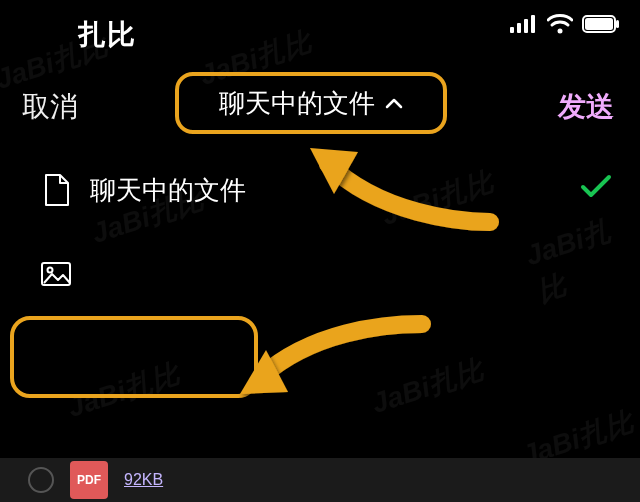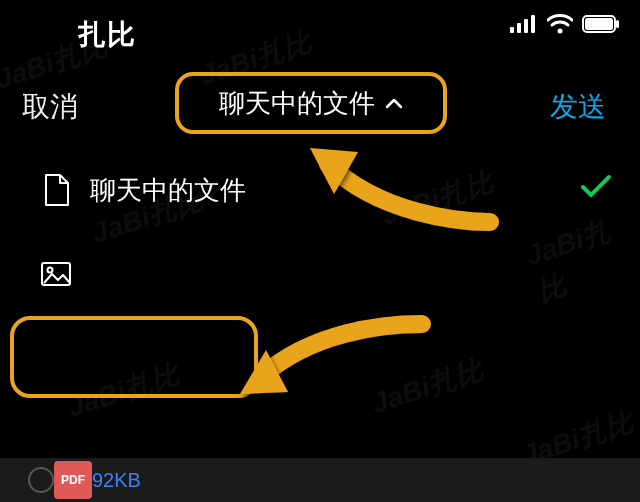--- a/index.html
+++ b/index.html
@@ -4,39 +4,39 @@
 <style>
   html,body{margin:0;padding:0;background:#fff;font-family:-apple-system,"PingFang SC","Helvetica Neue",Arial,sans-serif;}
   #stage{position:relative;width:640px;height:502px;background:#000;overflow:hidden;}
 
   
   .status-bar{position:absolute;top:0;left:0;right:0;height:54px;color:#fff;}
   .status-title{position:absolute;left:78px;top:16px;font-size:28px;font-weight:700;letter-spacing:1px;}
   .status-icons{position:absolute;right:20px;top:14px;display:flex;align-items:center;gap:9px;}
 
   
-  .nav{position:absolute;top:72px;left:0;right:12px;height:64px;padding-left:12px;}
+  .nav{position:absolute;top:72px;left:0;right:4px;height:64px;padding-left:12px;}
   .cancel{position:absolute;left:22px;top:16px;font-size:28px;color:#eeeeee;}
   .title-pill{position:absolute;left:175px;top:0;width:264px;height:54px;border:4px solid #eaa41e;border-radius:18px;display:flex;align-items:center;justify-content:center;gap:10px;color:#fff;font-size:26px;}
-  .send{position:absolute;right:22px;top:16px;font-size:28px;color:#0ea5e9;}
+  .send{position:absolute;right:22px;top:16px;font-size:28px;color:#f0abfc;font-weight:bold;}
 
   
   .list{position:absolute;top:148px;left:0;right:0;}
   .row{position:relative;height:84px;display:flex;align-items:center;gap:18px;padding-left:40px;color:#fff;font-size:26px;}
   .row .icon{width:32px;display:flex;align-items:center;justify-content:center;}
   .check{position:absolute;right:28px;top:26px;}
 
   
   .row-hl{position:absolute;left:10px;top:168px;width:240px;height:74px;border:4px solid #eaa41e;border-radius:20px;pointer-events:none;}
 
   
-  .footer{position:absolute;left:0;right:0;bottom:0;height:44px;background:#1b1b1b;display:flex;align-items:center;padding-left:28px;}
+  .footer{position:absolute;left:0;right:0;bottom:0;height:44px;background:#1b1b1b;display:flex;align-items:center;gap:16px;padding-left:28px;}
   .radio{width:22px;height:22px;border:2px solid #555;border-radius:50%;}
   .pdf-badge{width:38px;height:38px;background:#e05959;border-radius:4px;display:flex;align-items:center;justify-content:center;color:#fff;font-size:12px;font-weight:700;}
-  .size{color:#3b82f6;font-size:20px;}
+  .size{color:#c4b5fd;font-size:16px;text-decoration:underline;}
 
   
   .arrow{position:absolute;pointer-events:none;}
 
   
   .wm{position:absolute;color:rgba(255,255,255,0.05);font-size:28px;font-style:italic;font-weight:700;transform:rotate(-18deg);pointer-events:none;user-select:none;}
 </style>
 </head>
 <body>
 <div id="stage">

